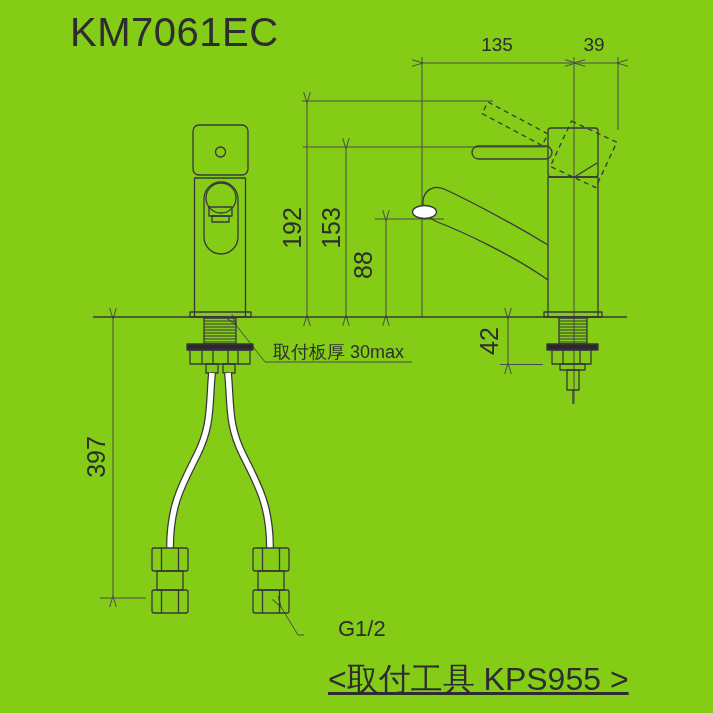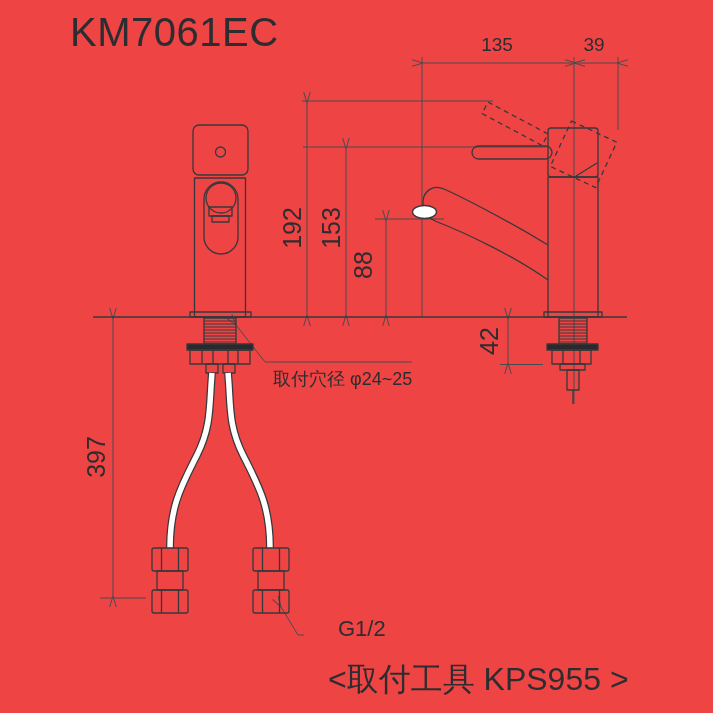--- a/index.html
+++ b/index.html
@@ -1,37 +1,37 @@
 <!DOCTYPE html>
 <html><head>
 <meta charset="utf-8">
 <style>
   html,body{margin:0;padding:0;background:#ffffff;}
   #stage{
-    position:relative;width:713px;height:713px;background:#ef4444;overflow:hidden;
+    position:relative;width:713px;height:713px;background:#84cc16;overflow:hidden;
     font-family:"Liberation Sans","DejaVu Sans",sans-serif;color:#2d2d31;
   }
   #drawing{position:absolute;left:0;top:0;}
   .lbl{position:absolute;white-space:nowrap;color:#2d2d31;}
   .title{left:70px;top:10px;font-size:40px;letter-spacing:0.5px;}
   .hdim{width:60px;text-align:center;font-size:19px;}
   .d135{left:467px;top:34px;}
   .d39{left:564px;top:34px;}
   .vdim{width:60px;text-align:center;font-size:25px;line-height:26px;
         transform:rotate(-90deg);transform-origin:center;}
   .d192{left:262px;top:215px;}
   .d153{left:301px;top:215px;}
   .d88{left:333px;top:252px;}
   .d42{left:459px;top:328px;}
   .d397{left:66px;top:444px;}
   .note{font-size:18px;}
   .note1{left:273px;top:340px;}
   .note2{left:273px;top:367px;}
   .g12{left:305px;top:616px;font-size:22px;margin-left:33px;}
-  .caption{left:328px;top:658px;font-size:32px;}
+  .caption{left:328px;top:658px;font-size:32px;text-decoration:underline;}
 </style>
 </head>
 <body>
 
 <div id="stage">
 
   <svg id="drawing" width="713" height="713" viewBox="0 0 713 713">
     <defs>
       <marker id="arr" markerUnits="userSpaceOnUse" markerWidth="14" markerHeight="12" refX="1" refY="4" orient="auto-start-reverse">
         <path d="M12 0.7 L1 4 L12 7.3" fill="none" stroke="#4b4b4f" stroke-width="1"></path>
@@ -161,17 +161,17 @@
 
   <span class="lbl hdim d135">135</span>
   <span class="lbl hdim d39">39</span>
 
   <span class="lbl vdim d192">192</span>
   <span class="lbl vdim d153">153</span>
   <span class="lbl vdim d88">88</span>
   <span class="lbl vdim d42">42</span>
   <span class="lbl vdim d397">397</span>
 
-  <span class="lbl note note2">取付穴径 φ24~25</span>
+  <span class="lbl note note1">取付板厚 30max</span>
   <span class="lbl g12">G1/2</span>
 
   <span class="lbl caption">&lt;取付工具 KPS955 &gt;</span>
 </div>
 
 </body></html>

